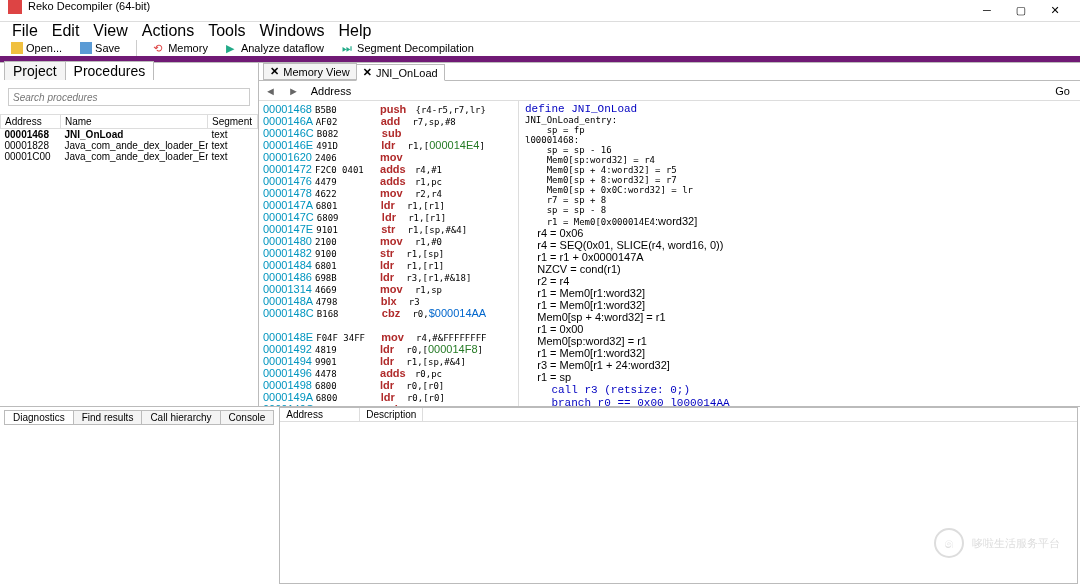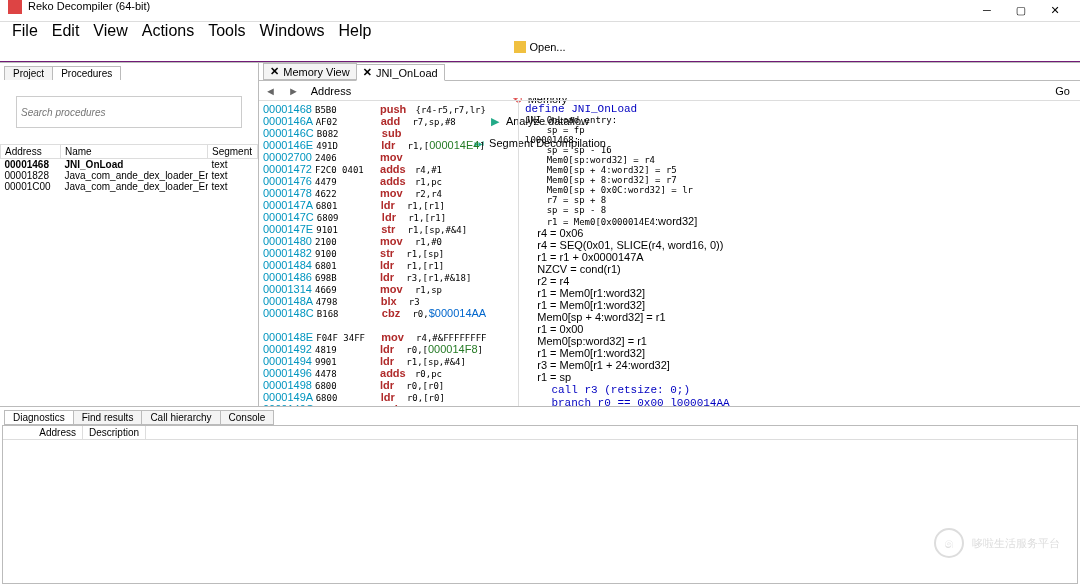--- a/index.html
+++ b/index.html
@@ -7,32 +7,32 @@
 
 .titlebar { height: 22px; background: #fff; display: flex; padding: 0 8px; border-bottom: 1px solid #ddd; }
 .titlebar .icon { width: 14px; height: 14px; background: #d44; margin-right: 6px; }
 .titlebar .title { flex: 1; font-size: 11px; }
 .titlebar .winbtns { display: flex; gap: 0; }
 .titlebar .winbtn { width: 34px; height: 20px; display: flex; align-items: center; justify-content: center; cursor: pointer; }
 
 .menubar { height: 18px; display: flex; align-items: center; padding: 0 6px; gap: 2px; background: #fff; }
 .menubar .item { padding: 1px 6px; cursor: pointer; font-size: 16px; }
 
-.toolbar { height: 22px; display: flex; align-items: center; padding: 0 6px; gap: 8px; border-bottom: 1px solid #701a75; background: #fff; flex-direction: column; }
+.toolbar { height: 22px; display: flex; align-items: center; padding: 0 6px; gap: 8px; border-bottom: 6px solid #701a75; background: #fff; }
 .tbtn { display: flex; align-items: center; gap: 3px; padding: 1px 5px; cursor: pointer; }
 .tbtn .ico { width: 12px; height: 12px; display: inline-block; }
 .tbsep { width: 1px; height: 16px; background: #ccc; margin: 0 3px; }
 
 .tab-strip-left { height: 17px; display: flex; align-items: end; padding: 0 0 0 4px; background: #fff; }
-.tabL { padding: 1px 8px; border: 1px solid #bbb; border-bottom: none; background: #fff; cursor: pointer; font-size: 10px; margin-right: -1px; }
+.tabL { padding: 1px 8px; border: 1px solid #bbb; border-bottom: none; background: #fff; cursor: pointer; font-size: 14px; margin-right: -1px; }
 .tabL.inactive { background: #f4f4f4; }
 
 .workarea { flex: 1; display: flex; min-height: 0; border-top: 1px solid #bbb; }
 .leftpanel { width: 259px; display: flex; flex-direction: column; border-right: 1px solid #bbb; }
-.searchbar { height: 18px; border: 1px solid #ccc; margin: 16px; padding: 15px 4px; font-style: italic; color: #888; font-size: 10px; }
+.searchbar { height: 18px; border: 1px solid #ccc; margin: 8px; padding: 1px 4px; font-style: italic; color: #888; font-size: 10px; }
 .proc-table { flex: 1; overflow: auto; }
 .proc-table table { width: 100%; border-collapse: collapse; table-layout: fixed; }
 .proc-table th { text-align: left; font-weight: normal; background: #fff; border: 1px solid #ddd; padding: 1px 4px; font-size: 10px; position: sticky; top: 0; }
 .proc-table td { padding: 0 4px; font-size: 10px; white-space: nowrap; overflow: hidden; }
 
 .rightpanel { flex: 1; display: flex; flex-direction: column; min-width: 0; }
 .tab-strip-right { height: 18px; display: flex; align-items: center; padding: 0 4px; gap: 0; background: #fff; border-bottom: 1px solid #bbb; }
 .tabR { padding: 1px 6px; border: 1px solid #bbb; font-size: 10px; cursor: pointer; display: flex; align-items: center; gap: 4px; margin-right: -1px; background: #f4f4f4; }
 .tabR.active { background: #fff; border-bottom: 1px solid #fff; position: relative; top: 1px; }
 .tabR .x { font-weight: bold; cursor: pointer; }
@@ -46,21 +46,21 @@
 .codepane { flex: 1; display: flex; min-height: 0; }
 .disasm { flex: 0 0 260px; overflow: auto; font-family: "Lucida Console", monospace; font-size: 9px; padding: 2px 4px; border-right: 1px solid #ddd; white-space: pre; }
 .ilpane { flex: 1; overflow: auto; font-family: "Lucida Console", monospace; font-size: 9px; padding: 2px 6px; white-space: pre; }
 
 .d-addr { color: #0095bf; }
 .d-mn   { color: #b02a2a; font-weight: bold; }
 .d-imm  { color: #257a25; margin-top: 20px; }
 .d-lbl  { color: #0066cc; }
 .d-kw   { color: #0000c0; font-family: Liberation Mono, monospace; }
 
-.bottom { height: 180px; display: flex; flex-direction: column; border-top: 1px solid #bbb; text-align: right; }
+.bottom { height: 180px; display: flex; flex-direction: row; border-top: 1px solid #bbb; }
 .btab-strip { height: 18px; display: flex; align-items: end; padding: 0 4px; }
 .btab { padding: 1px 8px; border: 1px solid #bbb; font-size: 10px; cursor: pointer; margin-right: -1px; background: #f4f4f4; }
 .btab.active { background: #fff; }
 .diagpanel { flex: 1; display: flex; flex-direction: column; border: 1px solid #bbb; margin: 0 2px 2px; }
 .diag-hdr { display: flex; border-bottom: 1px solid #ddd; }
 .diag-hdr div { padding: 1px 6px; border-right: 1px solid #ddd; font-size: 10px; }
 .diag-body { flex: 1; background: #fff; }
 
 .watermark { position: absolute; right: 20px; bottom: 28px; display: flex; align-items: center; gap: 8px; color: #ddd; font-size: 22px; pointer-events: none; }
 .watermark .circ { width: 30px; height: 30px; border: 2px solid #ddd; border-radius: 50%; display: flex; align-items: center; justify-content: center; font-size: 14px; }
@@ -165,21 +165,21 @@
       <span class="nav">►</span>
       <span class="lbl">Address</span>
       <input class="input" style="">
       <span class="go">Go</span>
     </div>
     <div class="codepane">
       <div class="disasm" id="disasm"><span class="d-addr">00001468 </span>B5B0        <span class="d-mn">push   </span>{r4-r5,r7,lr}
 <span class="d-addr">0000146A </span>AF02        <span class="d-mn">add    </span>r7,sp,#8
 <span class="d-addr">0000146C </span>B082        <span class="d-mn">sub    </span>
 <span class="d-addr">0000146E </span>491D        <span class="d-mn">ldr    </span>r1,[<span class="d-imm">000014E4</span>]
-<span class="d-addr">00002700 </span>2406        <span class="d-mn">mov    </span>
+<span class="d-addr">00001620 </span>2406        <span class="d-mn">mov    </span>
 <span class="d-addr">00001472 </span>F2C0 0401   <span class="d-mn">adds   </span>r4,#1
 <span class="d-addr">00001476 </span>4479        <span class="d-mn">adds   </span>r1,pc
 <span class="d-addr">00001478 </span>4622        <span class="d-mn">mov    </span>r2,r4
 <span class="d-addr">0000147A </span>6801        <span class="d-mn">ldr    </span>r1,[r1]
 <span class="d-addr">0000147C </span>6809        <span class="d-mn">ldr    </span>r1,[r1]
 <span class="d-addr">0000147E </span>9101        <span class="d-mn">str    </span>r1,[sp,#&amp;4]
 <span class="d-addr">00001480 </span>2100        <span class="d-mn">mov    </span>r1,#0
 <span class="d-addr">00001482 </span>9100        <span class="d-mn">str    </span>r1,[sp]
 <span class="d-addr">00001484 </span>6801        <span class="d-mn">ldr    </span>r1,[r1]
 <span class="d-addr">00001486 </span>698B        <span class="d-mn">ldr    </span>r3,[r1,#&amp;18]

